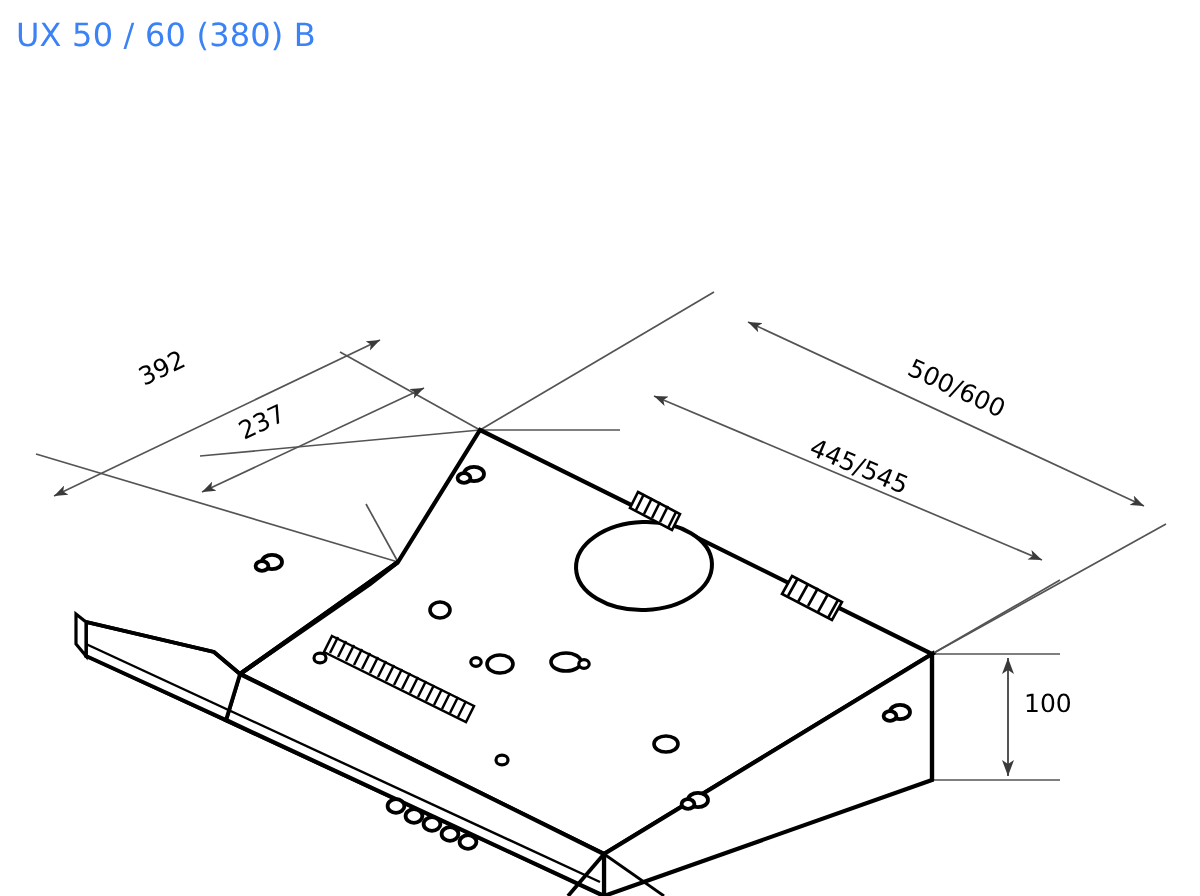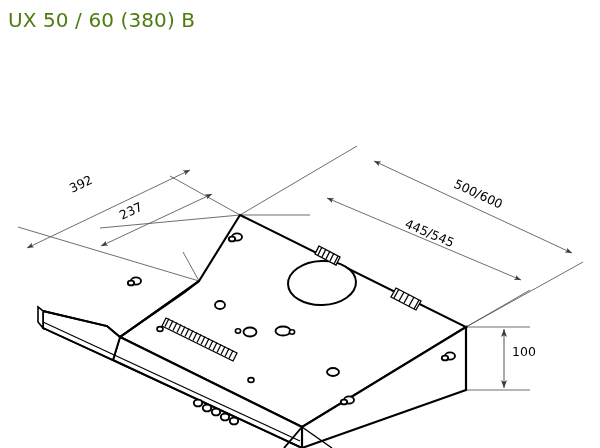--- a/index.html
+++ b/index.html
@@ -19,22 +19,22 @@
     left: 0;
     top: 0;
     width: 600px;
     height: 448px;
     background: #ffffff;
   }
   #title {
     position: absolute;
     left: 8px;
     top: 8px;
-    font-size: 20px;
-    color: #4d7c0f;
+    font-size: 16px;
+    color: #3b82f6;
     letter-spacing: 0.1px;
     white-space: nowrap;
   }
   #drawing {
     position: absolute;
     left: 0;
     top: 0;
     width: 600px;
     height: 448px;
   }

